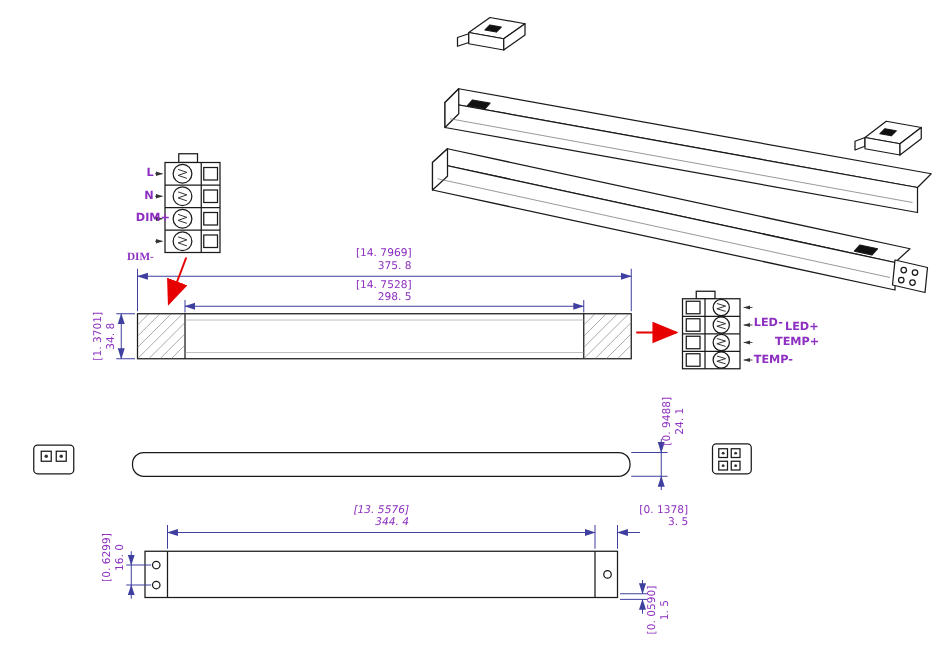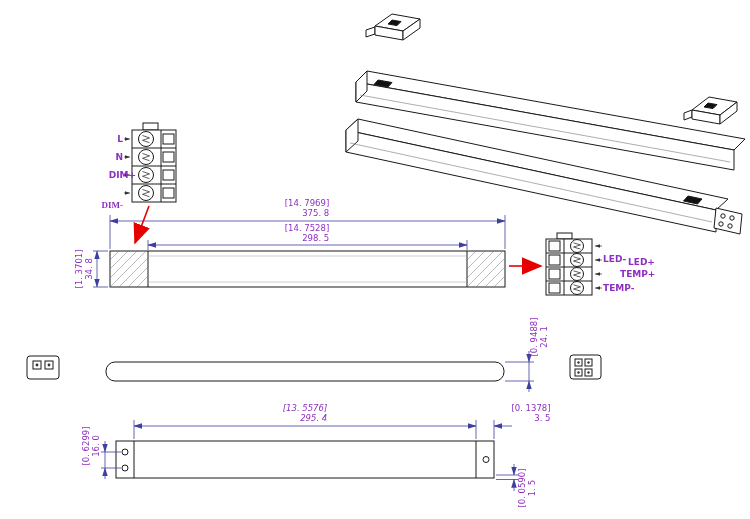--- a/index.html
+++ b/index.html
@@ -239,21 +239,21 @@
 <div class="dim" style="left:307px;top:198px;">
   <div>[14. 7969]</div>
   <div>375. 8</div>
 </div>
 <div class="dim" style="left:307px;top:223px;">
   <div>[14. 7528]</div>
   <div>298. 5</div>
 </div>
 <div class="dim" style="left:305px;top:403px;font-style:italic;">
   <div>[13. 5576]</div>
-  <div>295. 4</div>
+  <div>344. 4</div>
 </div>
 <div class="dim" style="left:531px;top:403px;">
   <div>[0. 1378]</div>
   <div>3. 5</div>
 </div>
 
 <div class="vdim" style="left:56px;top:259px;">
   <div>[1. 3701]</div>
   <div>34. 8</div>
 </div>

